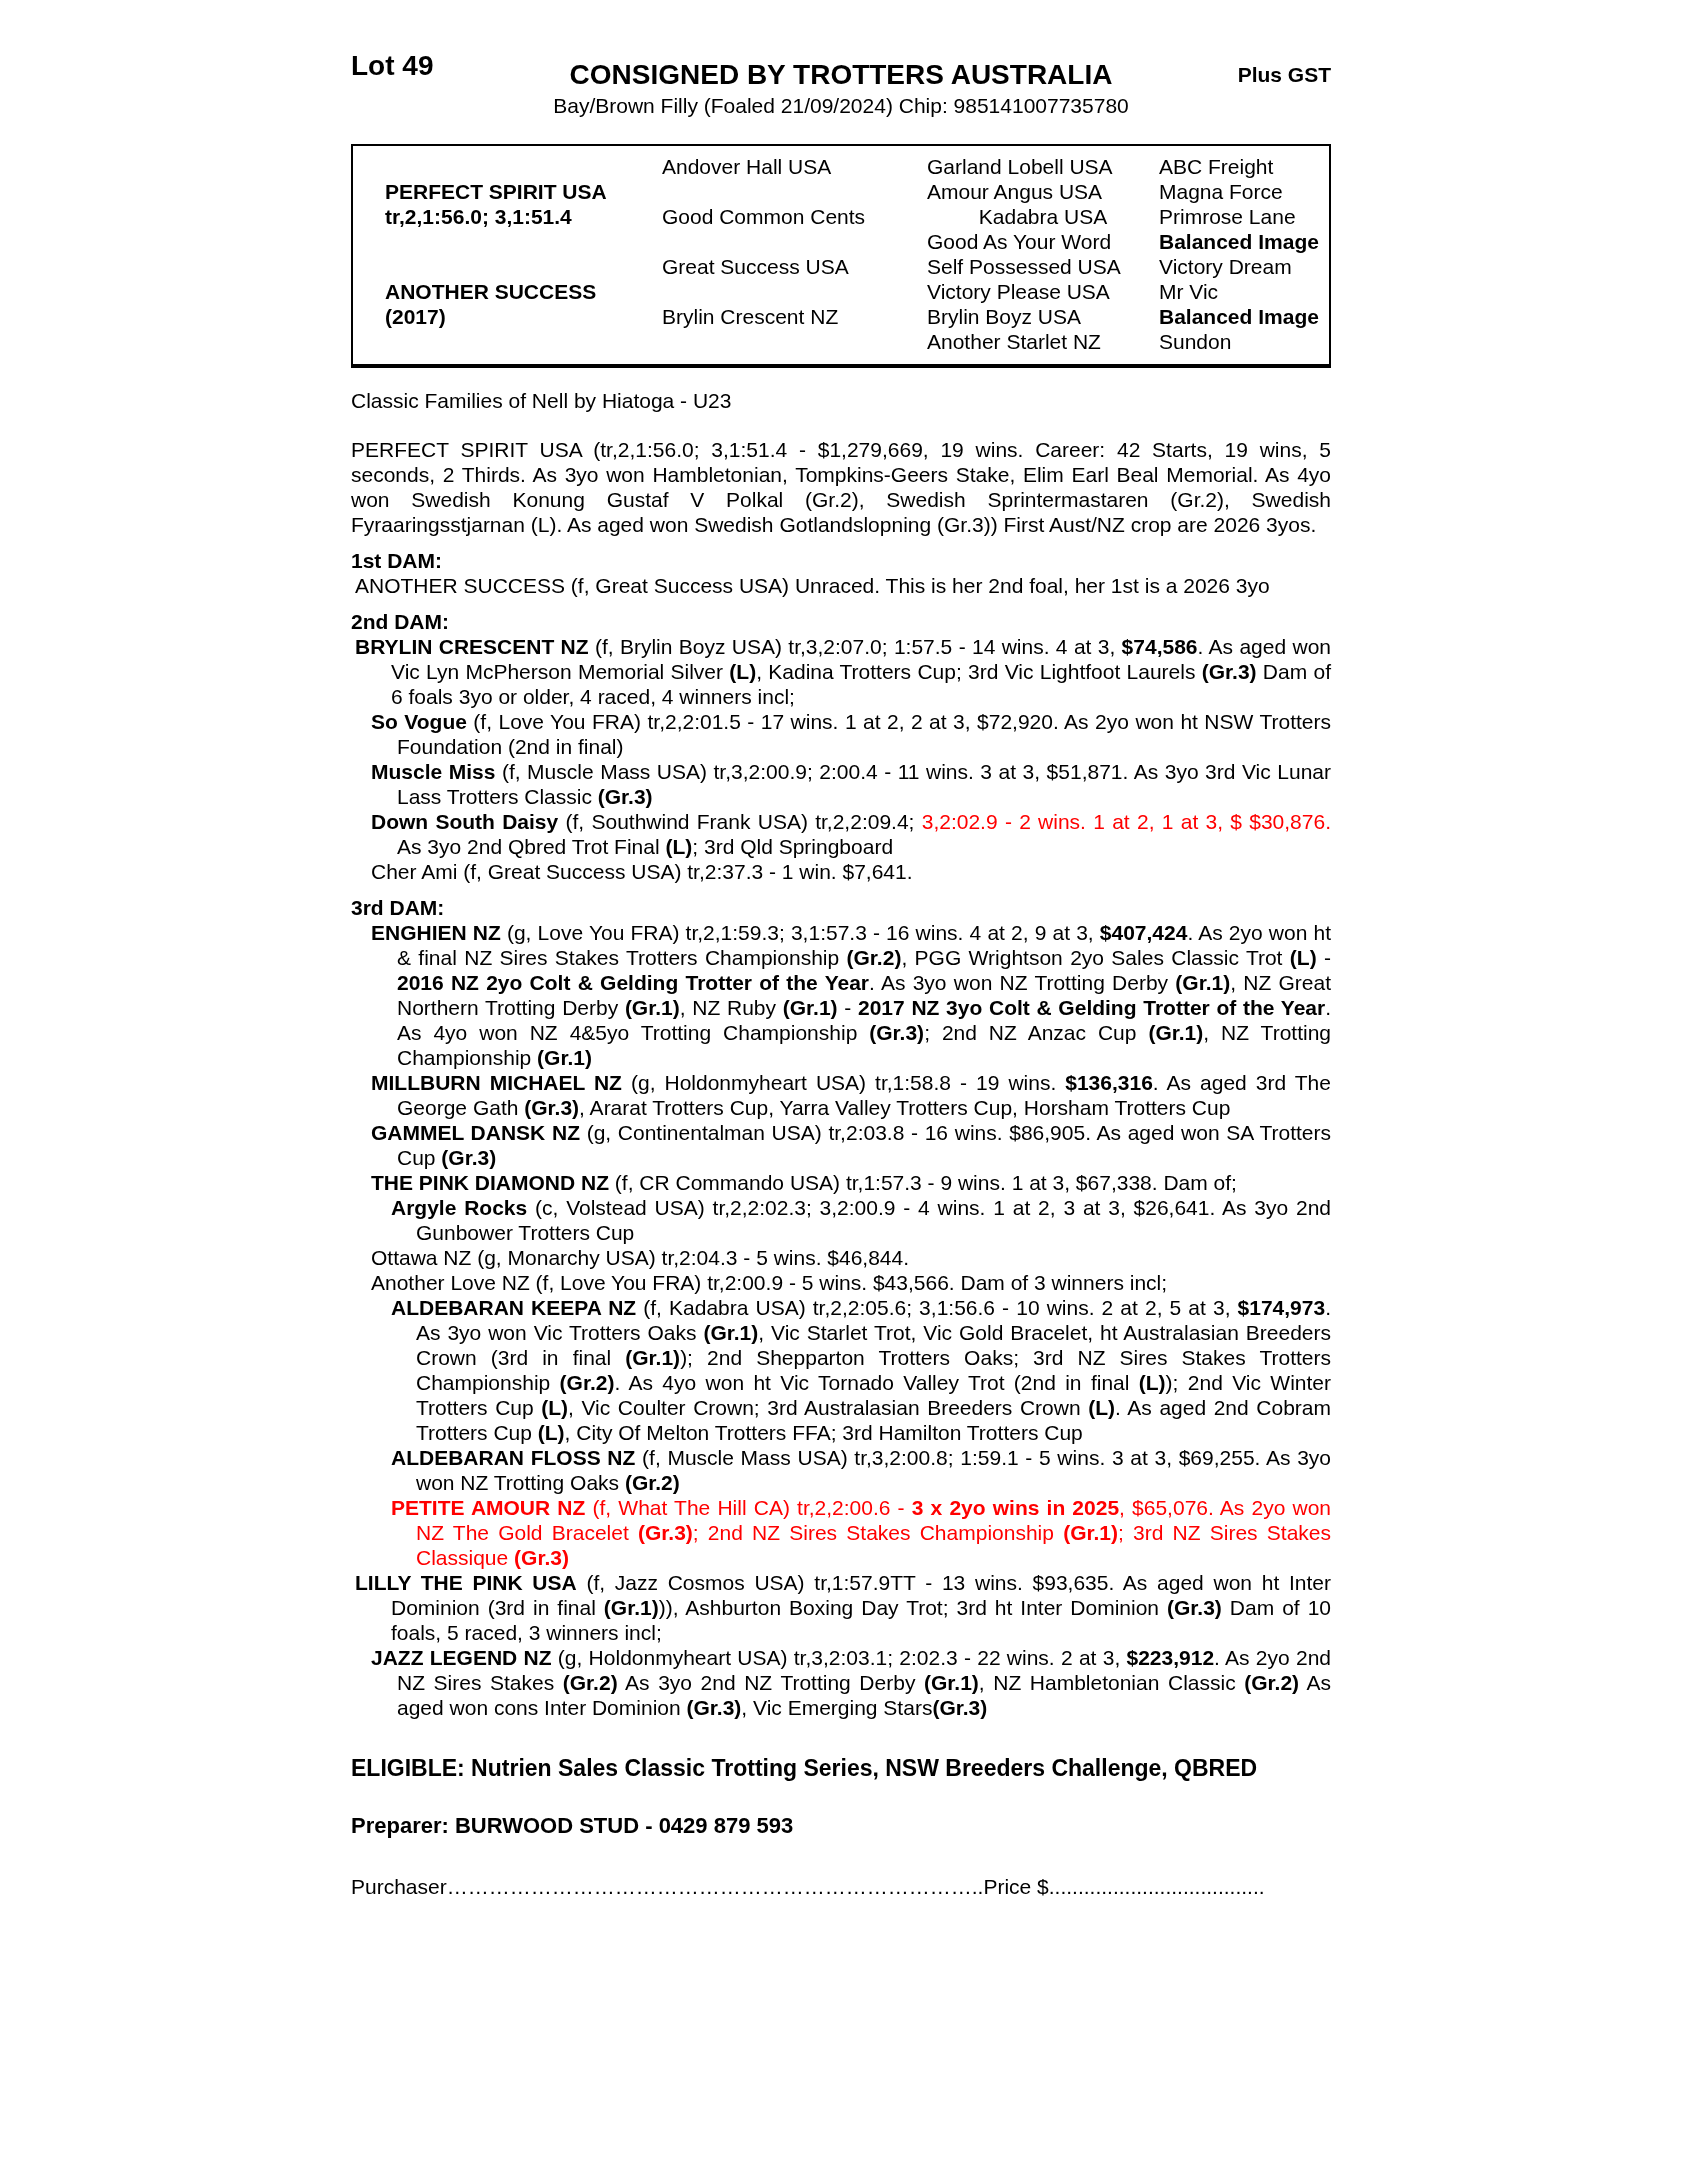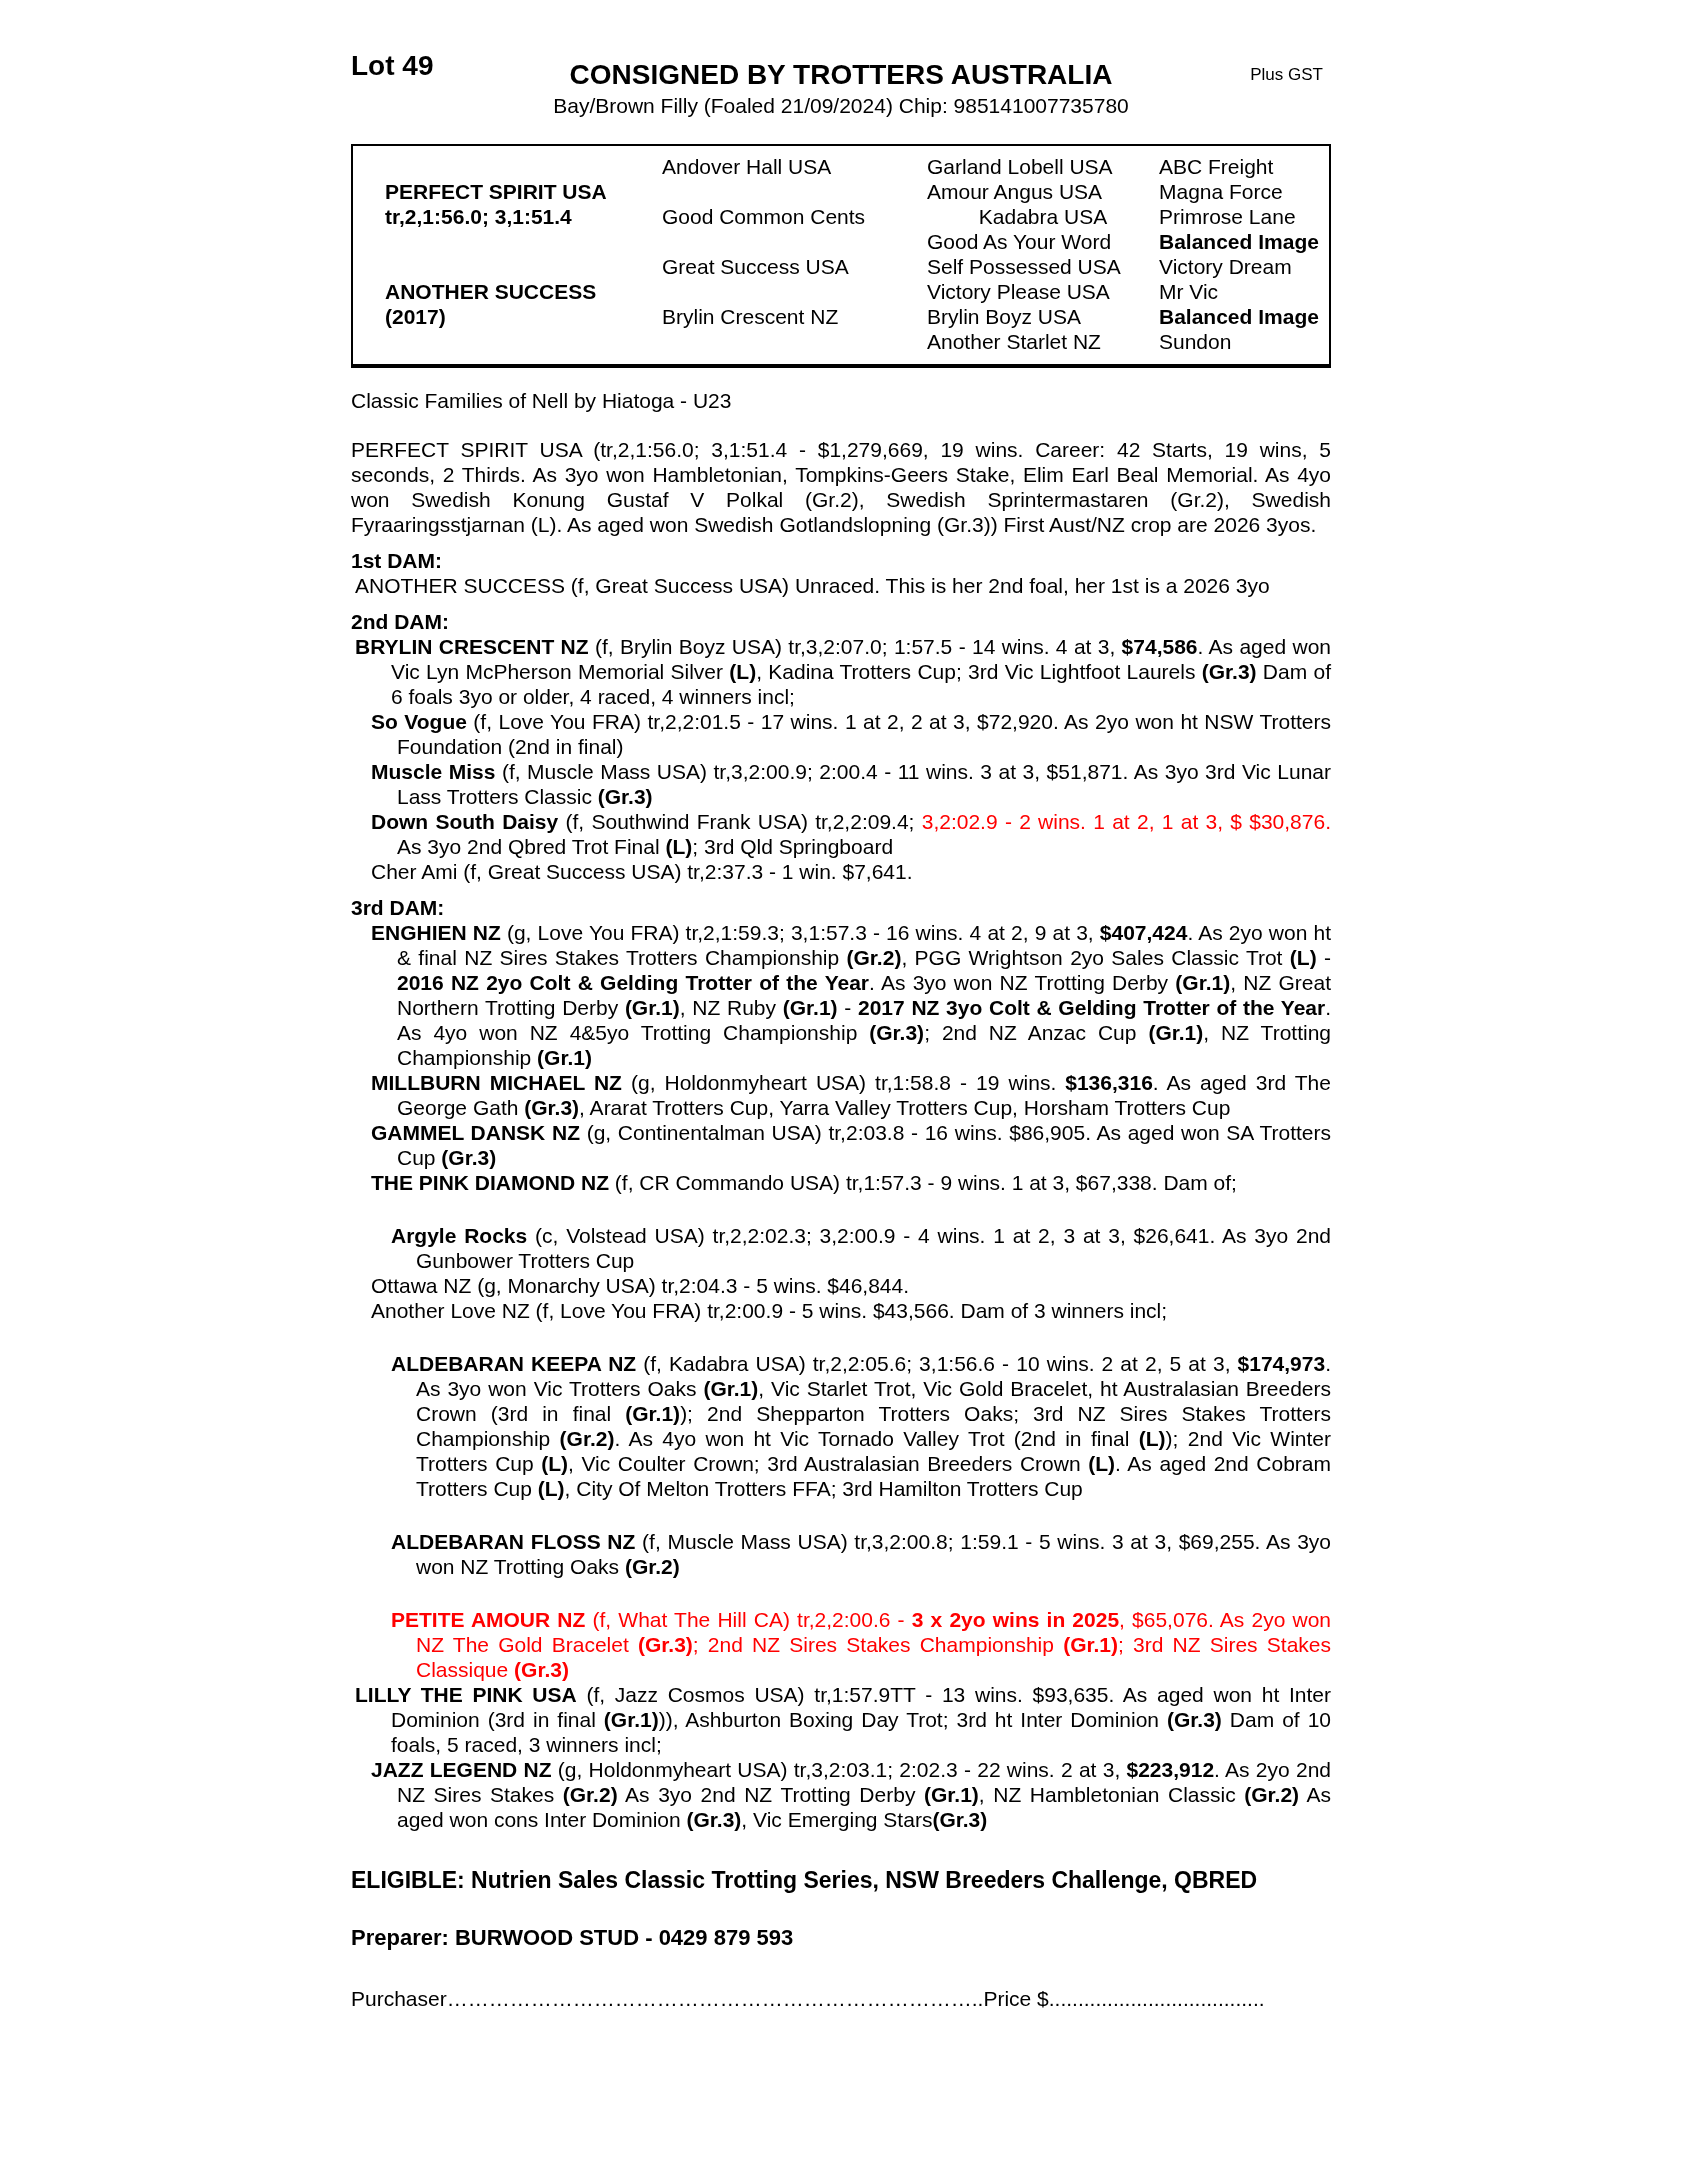--- a/index.html
+++ b/index.html
@@ -3,38 +3,38 @@
 <meta charset="utf-8">
 <style>
   html,body { margin:0; padding:0; background:#ffffff; }
   body { width:1683px; height:2178px; position:relative; font-family:"Liberation Sans", sans-serif; color:#000; }
   .page { position:absolute; left:351px; top:55px; width:980px; font-size:21px; line-height:25px; }
 
   
   .header { position:relative; height:36px; }
   .lot { position:absolute; left:0; top:-2px; font-size:28px; font-weight:bold; }
   .consigned { text-align:center; font-weight:bold; font-size:28px; padding-top:7px; }
-  .gst { position:absolute; right:8px; top:7px; font-weight:normal; font-size:17px; }
+  .gst { position:absolute; right:0; top:7px; font-weight:bold; font-size:21px; }
   .description { text-align:center; margin-top:2px; }
 
   
   .ped-table { margin-top:26px; border:2px solid #000; border-bottom-width:4px;
                display:grid; grid-template-columns:309px 265px 232px 1fr;
                grid-auto-rows:25px; padding:8px 0 10px 0; }
   .ped-cell { white-space:nowrap; }
   .ped-cell.c1 { padding-left:32px; }
 
   .family { margin-top:20px; }
   .sire-para { margin-top:24px; font-weight:normal; text-align:justify; }
 
   .dam-heading { font-weight:bold; margin-top:11px; }
   .entry { text-align:justify; }
   .entry.l1 { padding-left:40px; text-indent:-36px; }
   .entry.l2 { padding-left:46px; text-indent:-26px; }
-  .entry.l3 { padding-left:65px; text-indent:-25px;margin-top:28px; }
+  .entry.l3 { padding-left:65px; text-indent:-25px; }
 
   .b { font-weight:bold; }
   .red { color:#ff0000; }
 
   .eligible { margin-top:36px; font-weight:bold; font-size:23px; }
   .preparer { margin-top:32px; font-weight:bold; font-size:22px; }
   .purchaser-line { margin-top:36px; white-space:nowrap; overflow:hidden; }
 </style>
 </head>
 <body>

